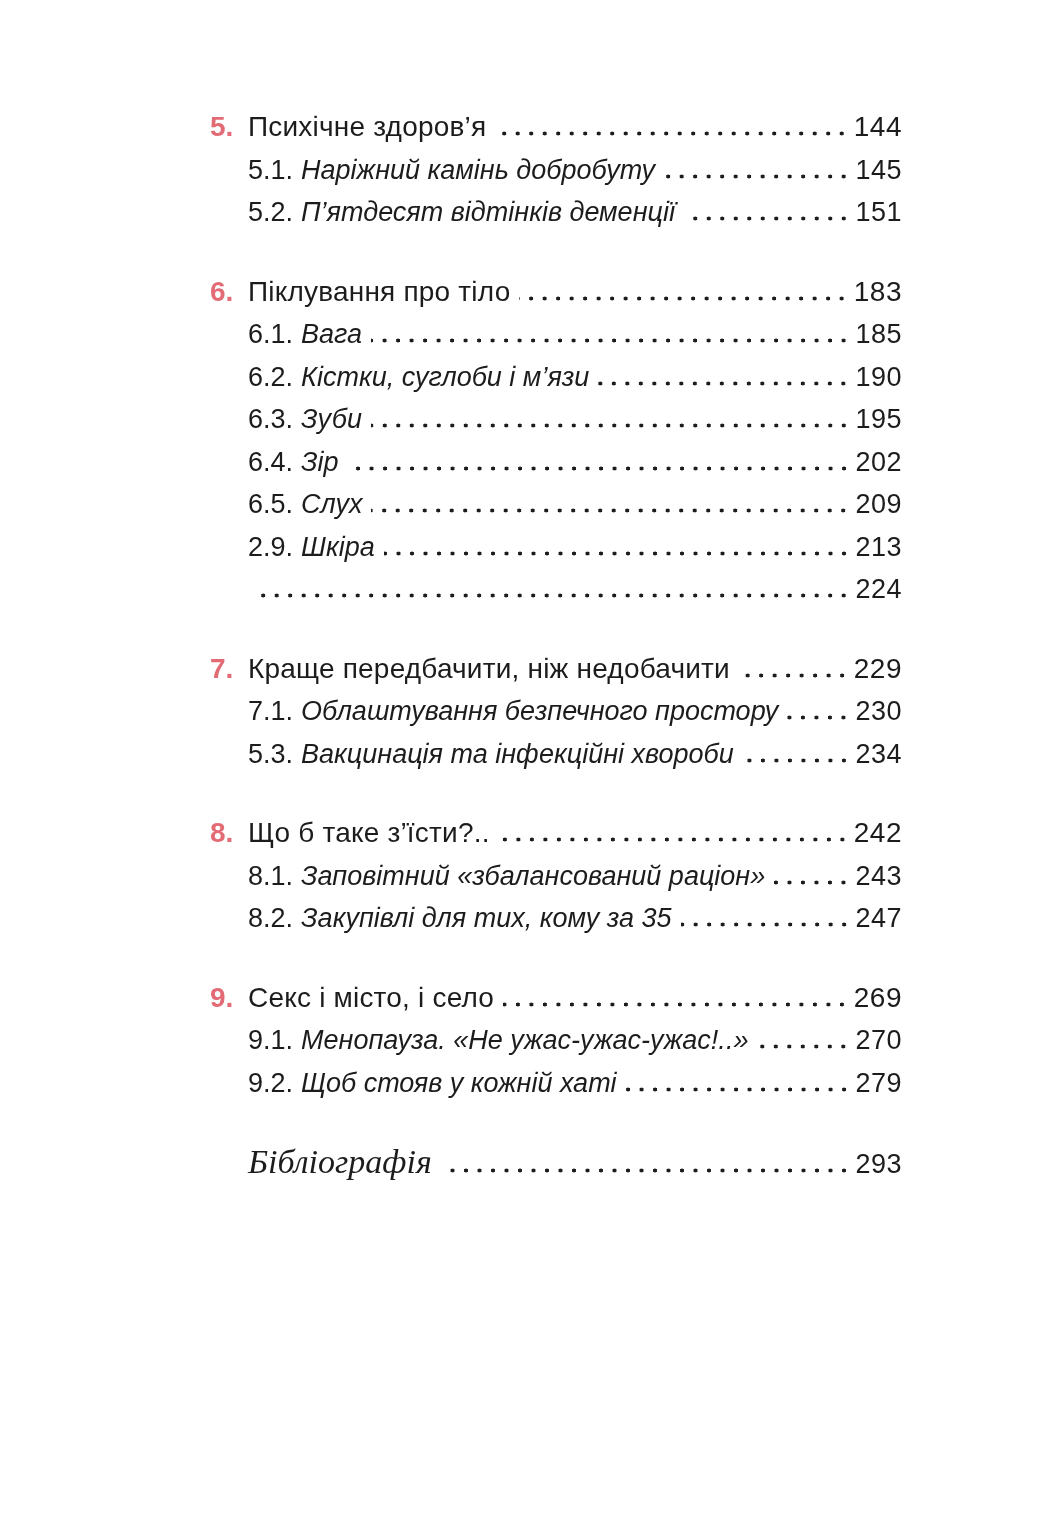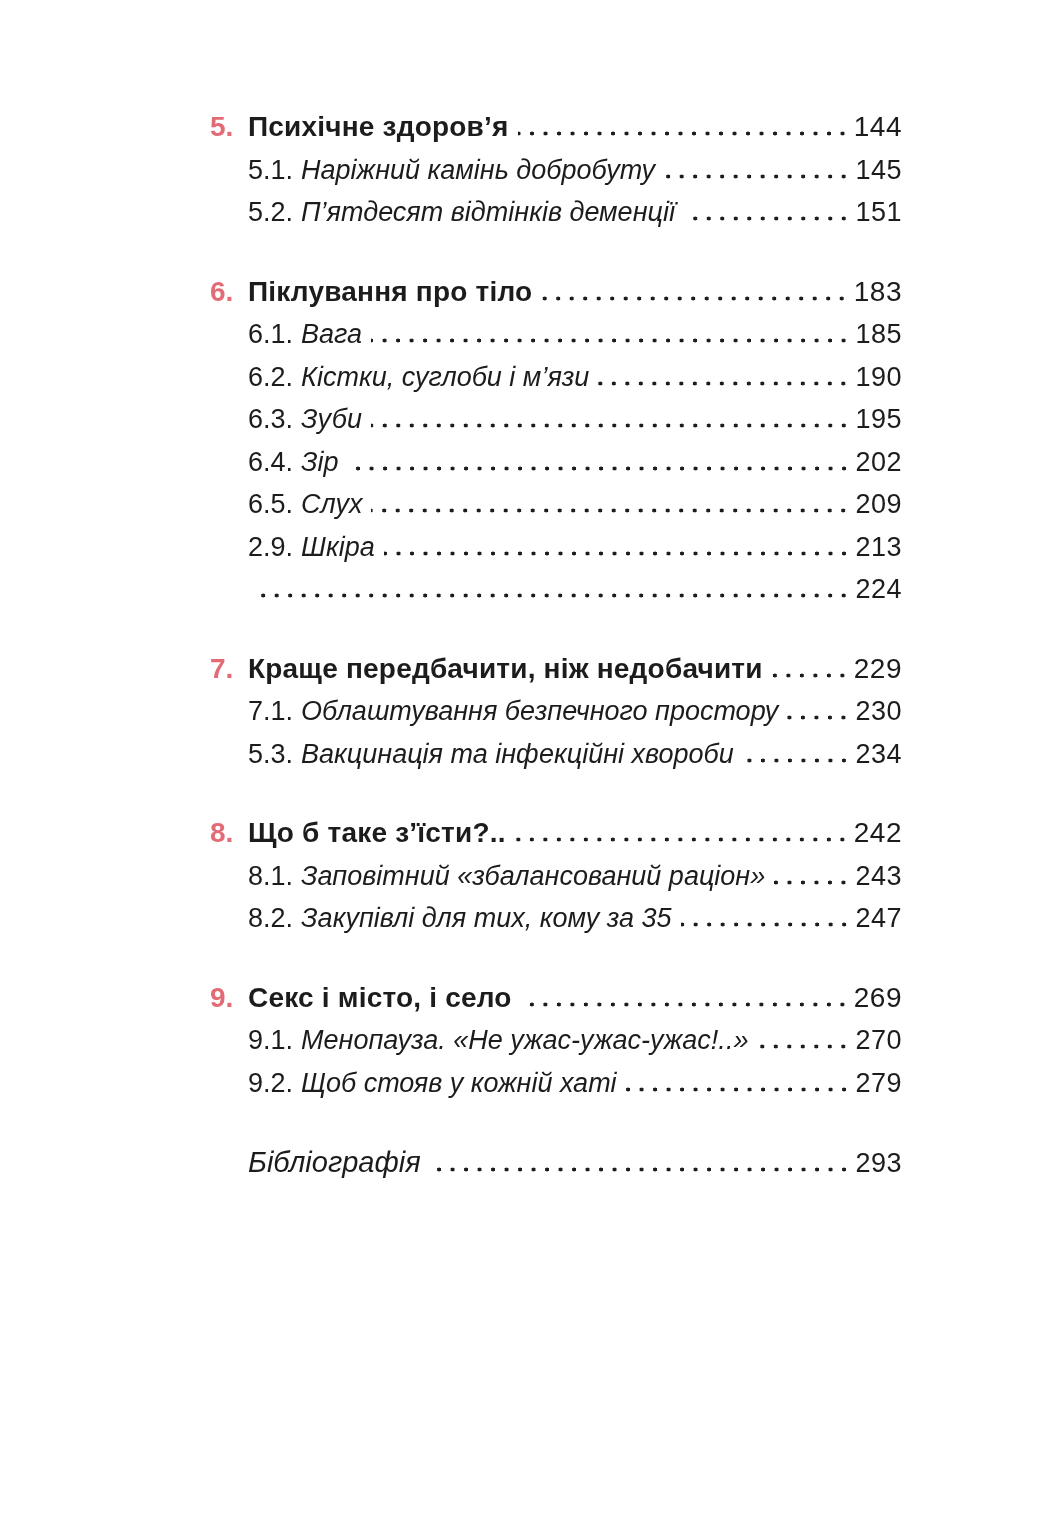--- a/index.html
+++ b/index.html
@@ -36,40 +36,39 @@
     font-size: 28px;
     font-weight: 500;
   }
   .row.chapter .num {
     flex: 0 0 38px;
     font-weight: 700;
     color: #e26b76;
   }
   .row.chapter .title {
     letter-spacing: 0.2px;
-    font-weight: bold;
   }
   .row.sub {
     padding-left: 38px;
   }
   .row.sub .num-inline {
     font-style: normal;
     margin-right: 8px;
   }
   .row.sub .title {
     font-style: italic;
     text-align: center;
   }
   .row.bib {
     padding-left: 38px;
   }
   .row.bib .title {
-    font-family: Liberation Sans, sans-serif;
+    font-family: Liberation Serif, serif;
     font-style: italic;
-    font-size: 29px;
+    font-size: 34px;
   }
   .dots {
     flex: 1 1 auto;
     align-self: baseline;
     height: 5px;
     margin: 0 5px 0 9px;
     background-image: radial-gradient(circle, #1c1c1c 1.8px, transparent 2.2px);
     background-size: 13.5px 5px;
     background-repeat: repeat-x;
     background-position: right bottom;

